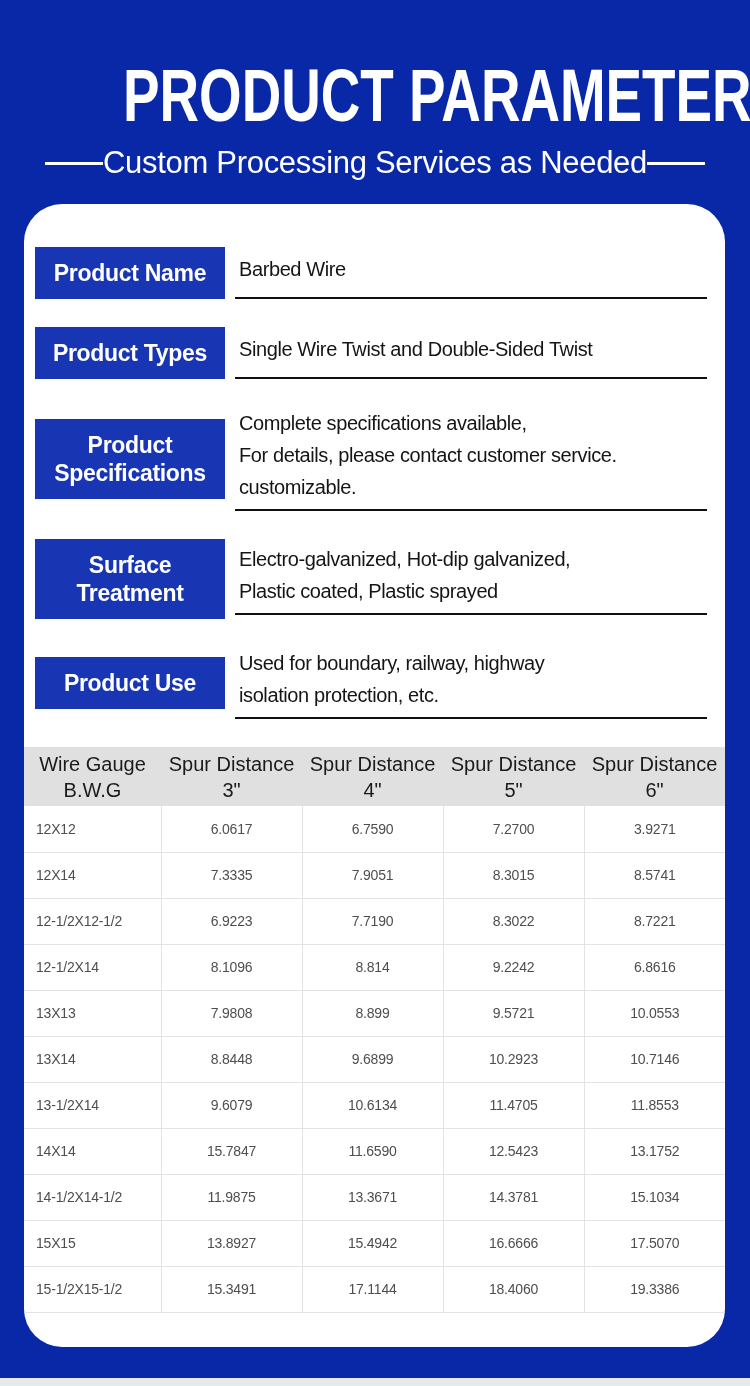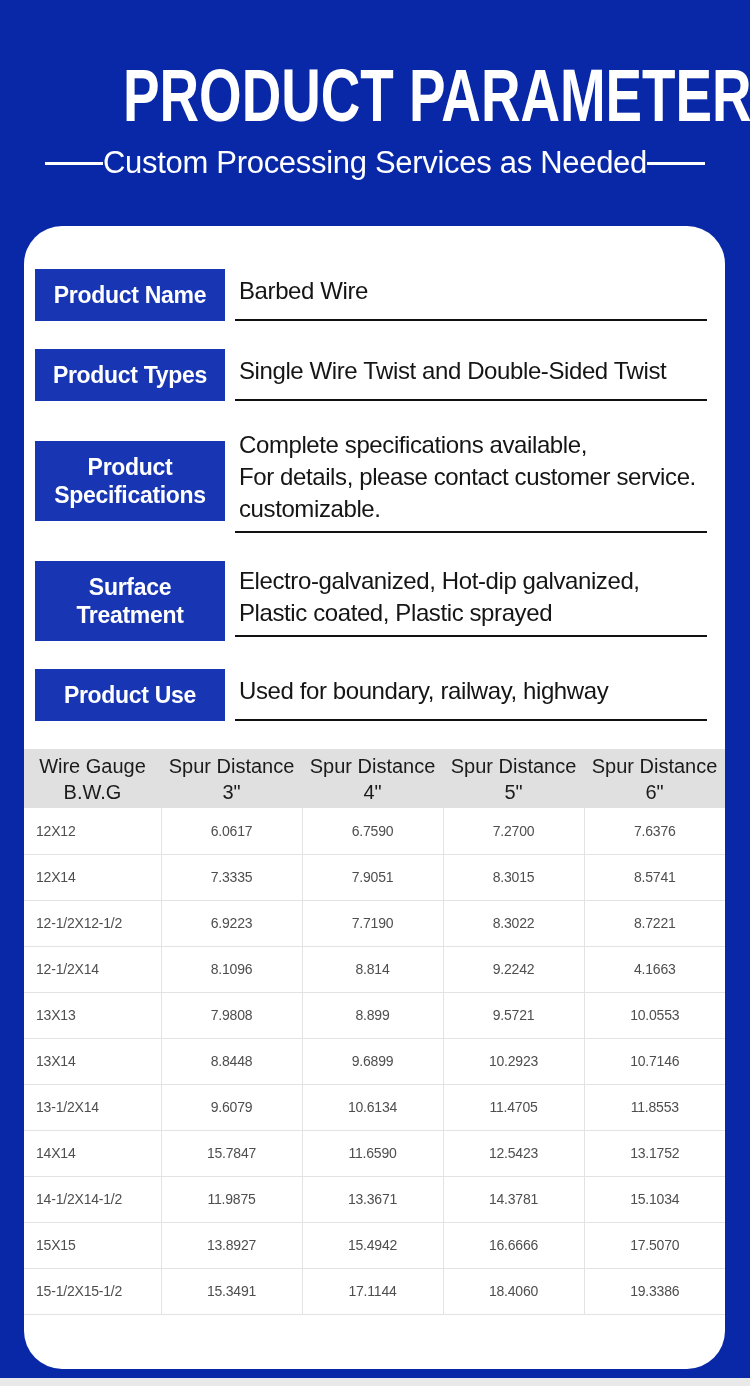--- a/index.html
+++ b/index.html
@@ -38,21 +38,21 @@
     margin-top:12px;
     display:flex;align-items:center;justify-content:center;
   }
   .hero-sub .dash{width:58px;height:3px;background:#ffffff;}
   .hero-sub .sub-text{
     color:#ffffff;font-size:31px;line-height:34px;font-weight:normal;
     letter-spacing:-0.3px;white-space:nowrap;
   }
   
   .card{
-    position:absolute;left:24px;top:226px;
+    position:absolute;left:24px;top:204px;
     width:701px;height:1143px;
     background:#ffffff;border-radius:38px;
     overflow:hidden;
   }
   .spec-list{padding:43px 18px 0 11px;}
   .spec-row{display:flex;align-items:center;margin-bottom:28px;}
   .spec-label{
     flex:none;width:190px;min-height:50px;
     background:var(--label-box);color:#ffffff;
     font-weight:bold;font-size:23px;line-height:28px;letter-spacing:-0.3px;
@@ -61,21 +61,21 @@
   }
   .spec-value{
     flex:1;margin-left:10px;
     border-bottom:2px solid var(--underline);
     padding:0 0 6px 4px;
     display:flex;flex-direction:column;justify-content:center;
     min-height:52px;
     color:var(--body-text);
   }
   .value-line{
-    font-size:24px;line-height:32px;letter-spacing:-0.4px;white-space:nowrap;
+    font-size:20px;line-height:32px;letter-spacing:-0.4px;white-space:nowrap;
   }
   
   .spec-table{
     width:701px;margin-top:17px;
     border-collapse:collapse;table-layout:fixed;
   }
   .spec-table thead th{
     background:var(--table-header-bg);
     font-weight:normal;color:#1b1b1b;
     font-size:20px;line-height:26px;
@@ -140,20 +140,21 @@
     <div class="spec-value">
             <div class="value-line">Electro-galvanized, Hot-dip galvanized,</div>
             <div class="value-line">Plastic coated, Plastic sprayed</div>
           </div>
   </div>
 
   <div class="spec-row">
     <div class="spec-label">Product Use</div>
     <div class="spec-value">
             <div class="value-line">Used for boundary, railway, highway</div>
+            <div class="value-line">isolation protection, etc.</div>
           </div>
   </div>
 </div>
 
     <table class="spec-table">
       <colgroup>
         <col style="width:137px">
           <col style="width:141px">
           <col style="width:141px">
           <col style="width:141px">
@@ -182,42 +183,42 @@
               <div>6"</div>
             </th>
           </tr>
       </thead>
       <tbody>
           <tr>
             <td>12X12</td>
             <td>6.0617</td>
             <td>6.7590</td>
             <td>7.2700</td>
-            <td>7.6376</td>
+            <td>3.9271</td>
           </tr>
           <tr>
             <td>12X14</td>
             <td>7.3335</td>
             <td>7.9051</td>
             <td>8.3015</td>
             <td>8.5741</td>
           </tr>
           <tr>
             <td>12-1/2X12-1/2</td>
             <td>6.9223</td>
             <td>7.7190</td>
             <td>8.3022</td>
             <td>8.7221</td>
           </tr>
           <tr>
             <td>12-1/2X14</td>
             <td>8.1096</td>
             <td>8.814</td>
             <td>9.2242</td>
-            <td>4.1663</td>
+            <td>6.8616</td>
           </tr>
           <tr>
             <td>13X13</td>
             <td>7.9808</td>
             <td>8.899</td>
             <td>9.5721</td>
             <td>10.0553</td>
           </tr>
           <tr>
             <td>13X14</td>

